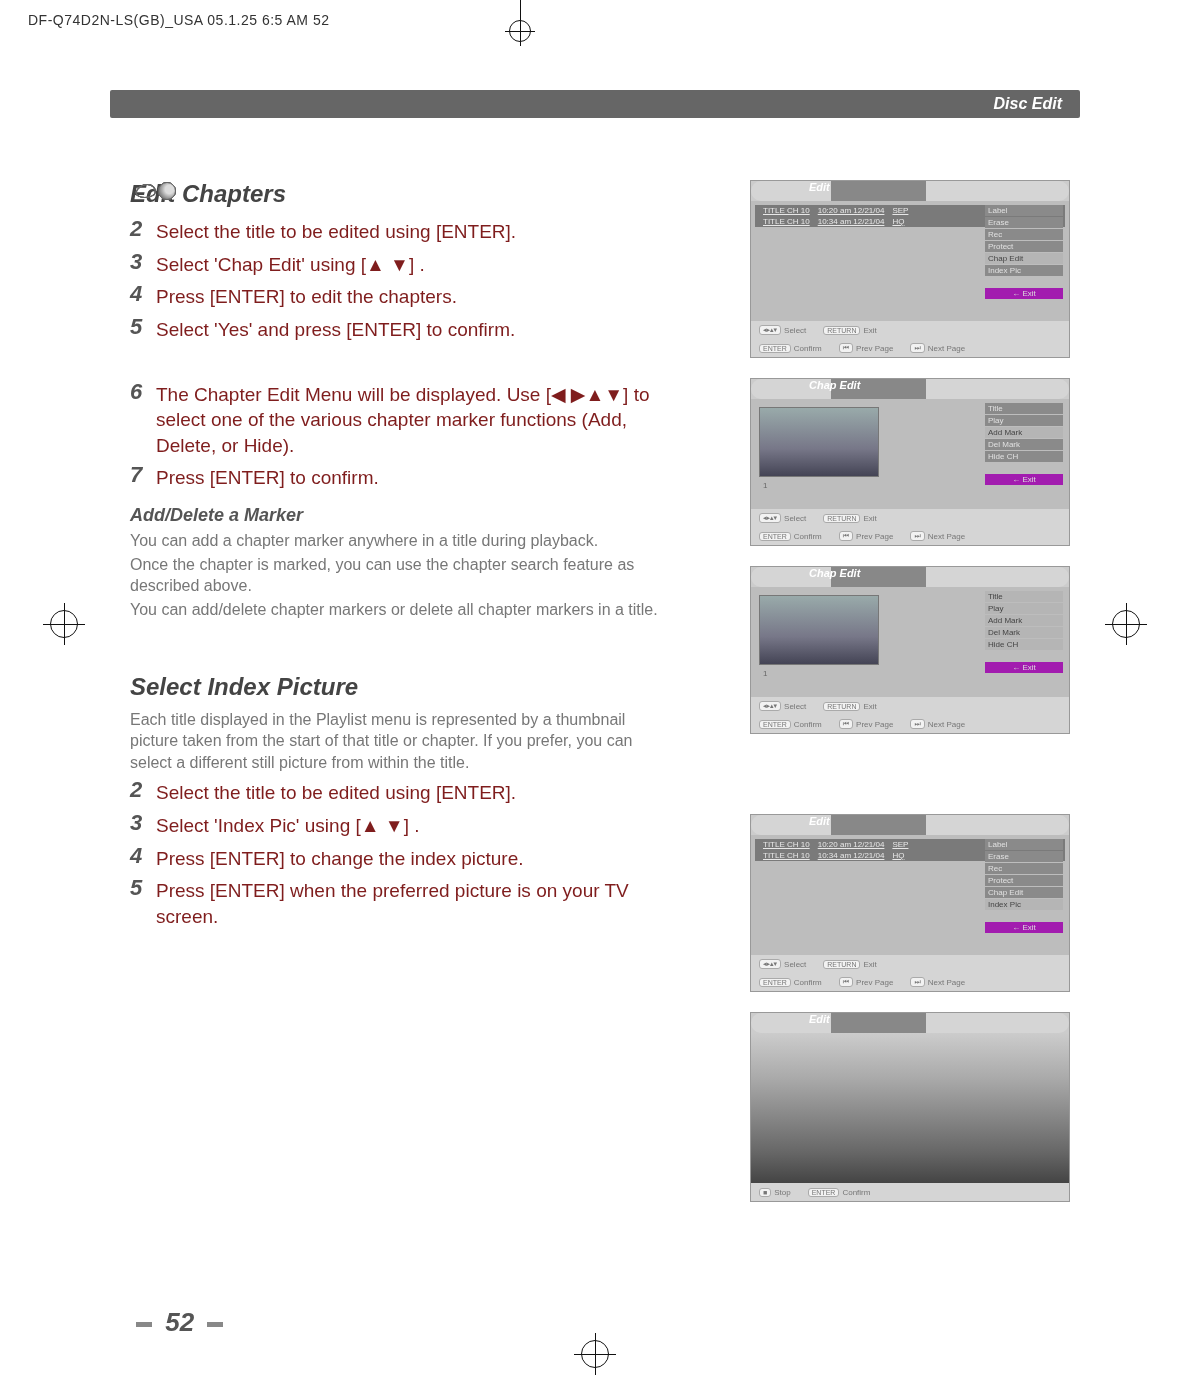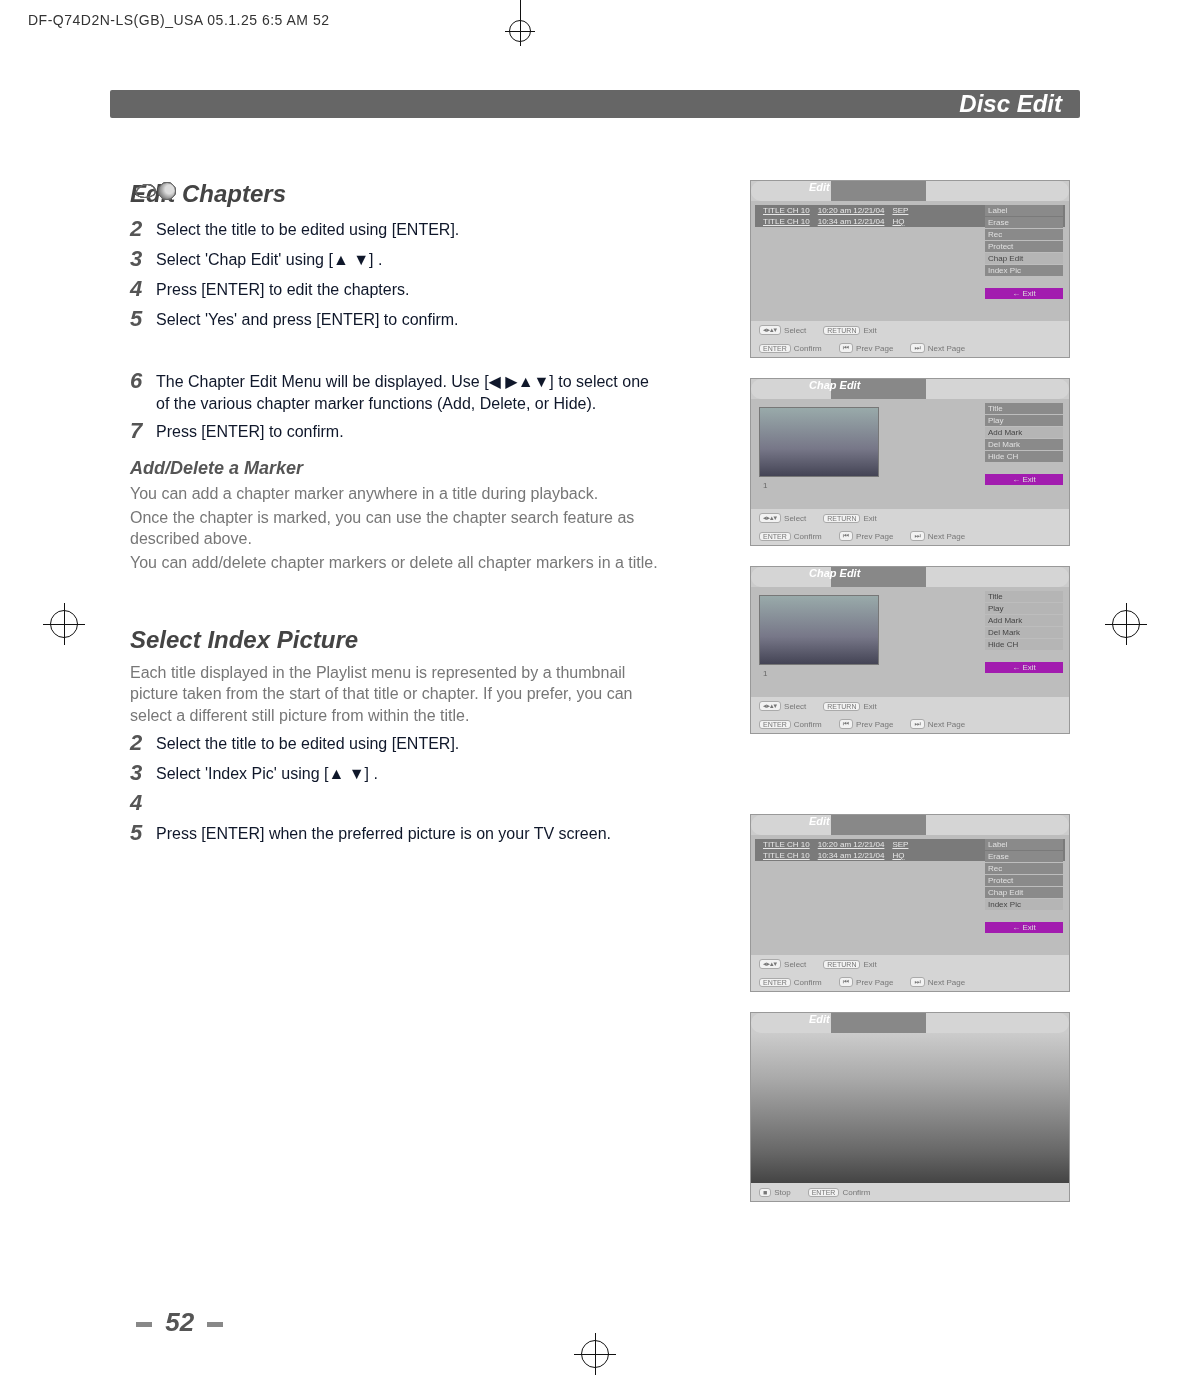--- a/index.html
+++ b/index.html
@@ -42,21 +42,21 @@
 
   .section-header-bar {
     position: absolute;
     top: 90px; left: 110px; right: 110px;
     height: 28px;
     background: linear-gradient(to bottom, #666 0%, #666 100%);
     border-radius: 2px;
     color: #fff;
     font-style: italic;
     font-weight: bold;
-    font-size: 24px;
+    font-size: 16px;
     display: flex;
     justify-content: flex-end;
     align-items: center;
     padding-right: 18px;
   }
   .content {
     position: absolute;
     top: 180px;
     left: 130px;
     right: 110px;
@@ -84,22 +84,22 @@
   }
   .step-num {
     font-style: italic;
     font-weight: 900;
     font-size: 22px;
     color: #555;
     width: 26px;
     flex: 0 0 26px;
   }
   .step-text {
-    font-size: 16px;
-    color: #0f172a;
+    font-size: 19px;
+    color: #7f1d1d;
     line-height: 1.35;
     padding-top: 3px;
   }
   h3.subsub {
     font-style: italic;
     font-weight: 900;
     font-size: 18px;
     color: #555;
     margin-top: 14px;
     margin-bottom: 4px;
@@ -339,20 +339,21 @@
     <div class="step-row">
       <div class="step-num">2</div>
       <div class="step-text">Select the title to be edited using [ENTER].</div>
     </div>
     <div class="step-row">
       <div class="step-num">3</div>
       <div class="step-text">Select 'Index Pic' using [▲ ▼] .</div>
     </div>
     <div class="step-row">
       <div class="step-num">4</div>
+      <div class="step-text">Press [ENTER] to change the index picture.</div>
     </div>
     <div class="step-row">
       <div class="step-num">5</div>
       <div class="step-text">Press [ENTER] when the preferred picture is on your TV screen.</div>
     </div>
   </div>
 
   <div class="right-col">
 
     <div class="panel">

